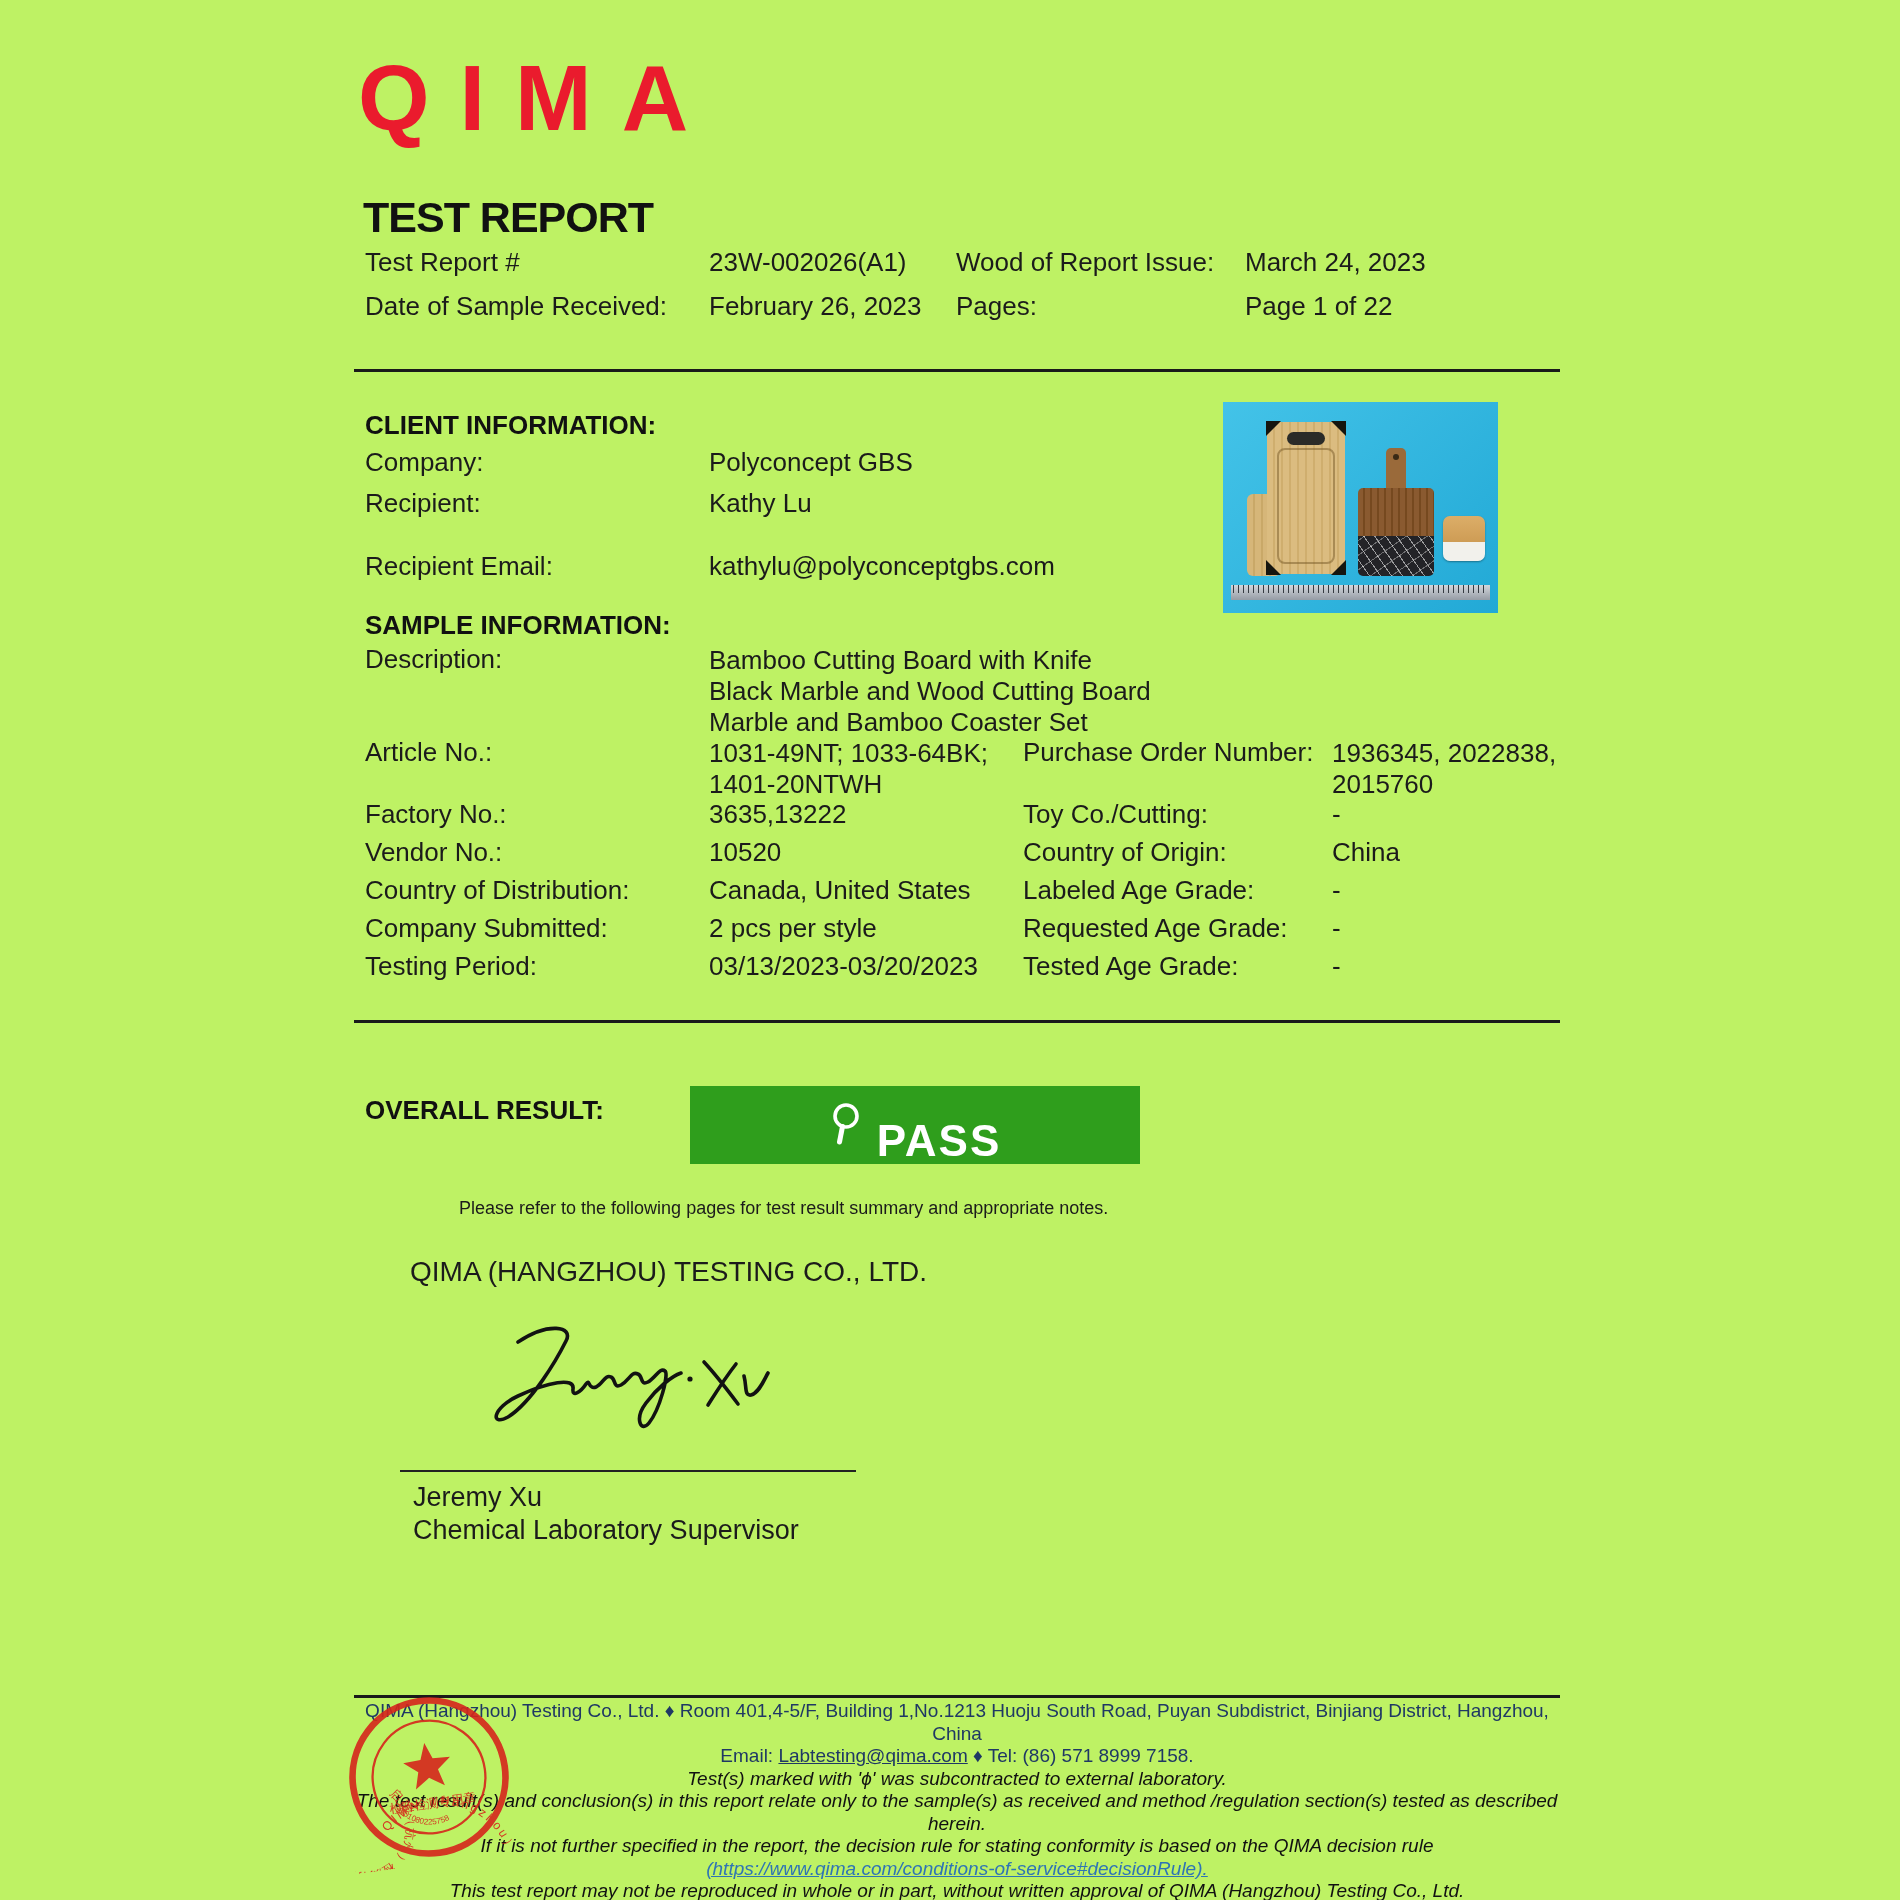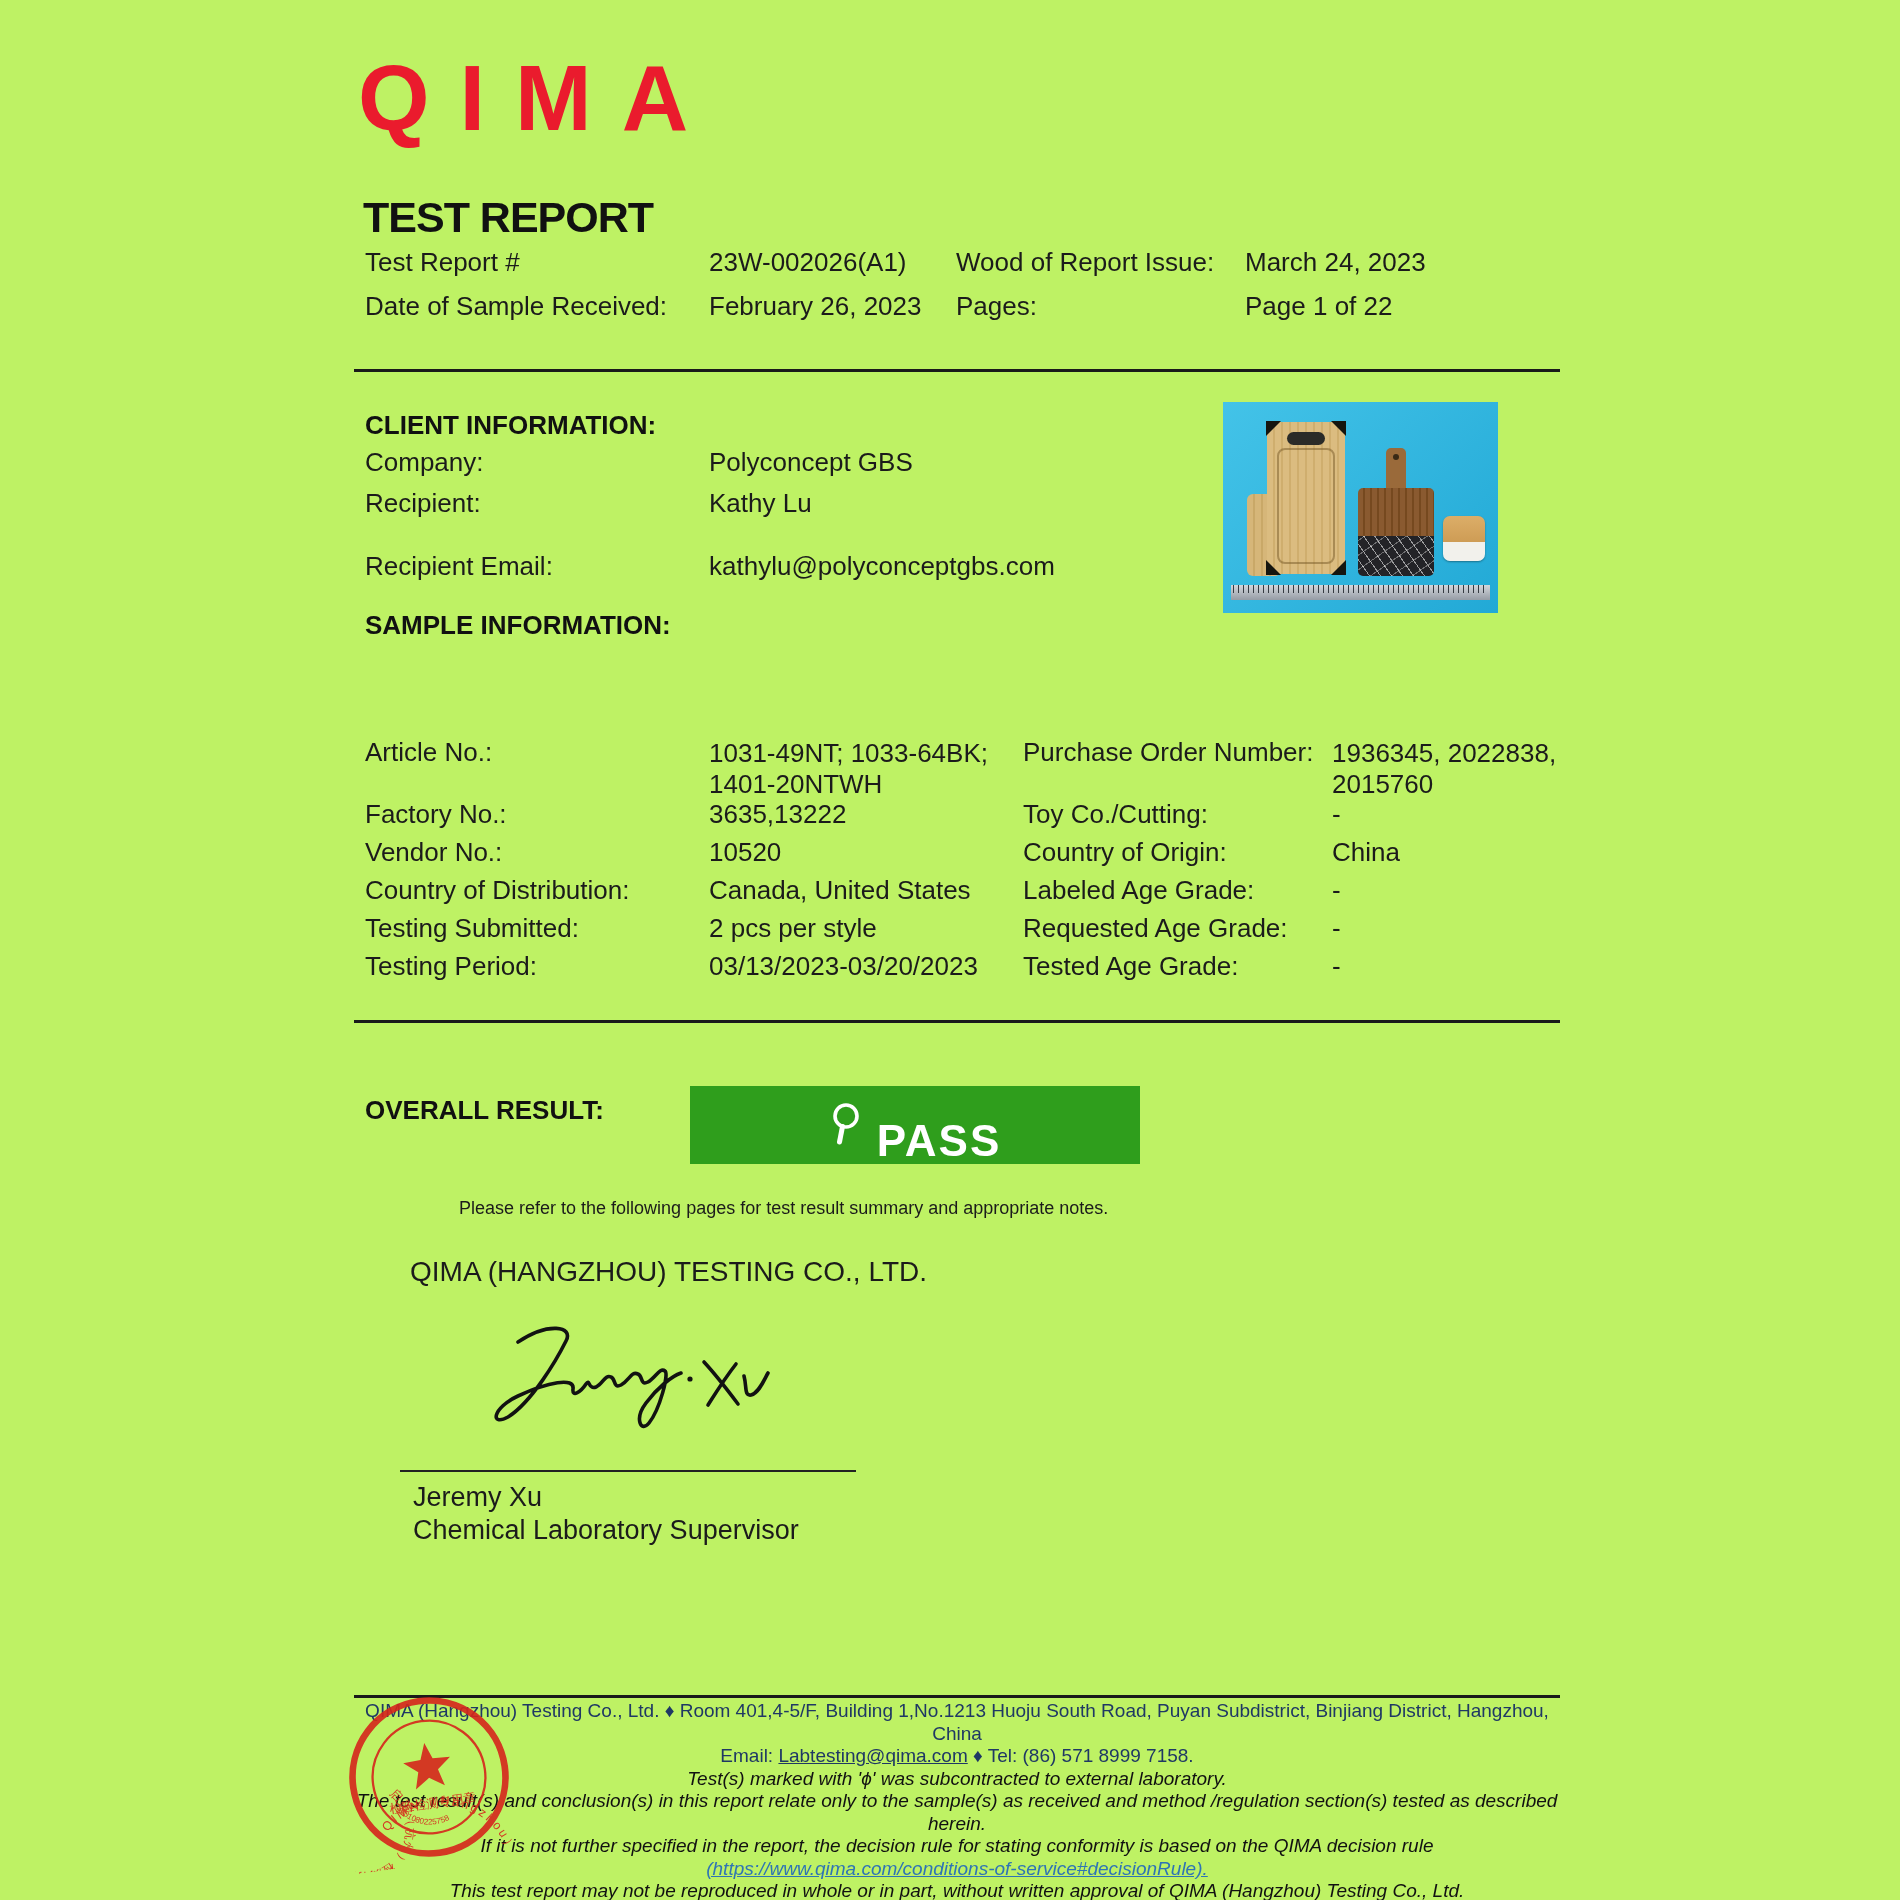--- a/index.html
+++ b/index.html
@@ -121,20 +121,28 @@
       <div class="coaster-wood"></div>
       <div class="coaster-white"></div>
     </div>
     <div class="ruler">
       <div class="ruler-ticks"></div>
     </div>
   </div>
 
   <div class="heading" style="top:610px;">SAMPLE INFORMATION:</div>
 
+  <div class="row multiline" style="top:645px;height:100px;">
+    <span class="c1">Description:</span>
+    <span class="c2">
+      <div>Bamboo Cutting Board with Knife</div>
+      <div>Black Marble and Wood Cutting Board</div>
+      <div>Marble and Bamboo Coaster Set</div>
+    </span>
+  </div>
 
   <div class="row multiline" style="top:738px;height:64px;">
     <span class="c1">Article No.:</span>
     <span class="c2">
       <div>1031-49NT; 1033-64BK;</div>
       <div>1401-20NTWH</div>
     </span>
     <span class="c3s">Purchase Order Number:</span>
     <span class="c4s">
       <div>1936345, 2022838,</div>
@@ -154,21 +162,21 @@
     <span class="c3s">Country of Origin:</span>
     <span class="c4s">China</span>
   </div>
   <div class="row" style="top:876px;">
     <span class="c1">Country of Distribution:</span>
     <span class="c2">Canada, United States</span>
     <span class="c3s">Labeled Age Grade:</span>
     <span class="c4s">-</span>
   </div>
   <div class="row" style="top:914px;">
-    <span class="c1">Testing Submitted:</span>
+    <span class="c1">Company Submitted:</span>
     <span class="c2">2 pcs per style</span>
     <span class="c3s">Requested Age Grade:</span>
     <span class="c4s">-</span>
   </div>
   <div class="row" style="top:952px;">
     <span class="c1">Testing Period:</span>
     <span class="c2">03/13/2023-03/20/2023</span>
     <span class="c3s">Tested Age Grade:</span>
     <span class="c4s">-</span>
   </div>

